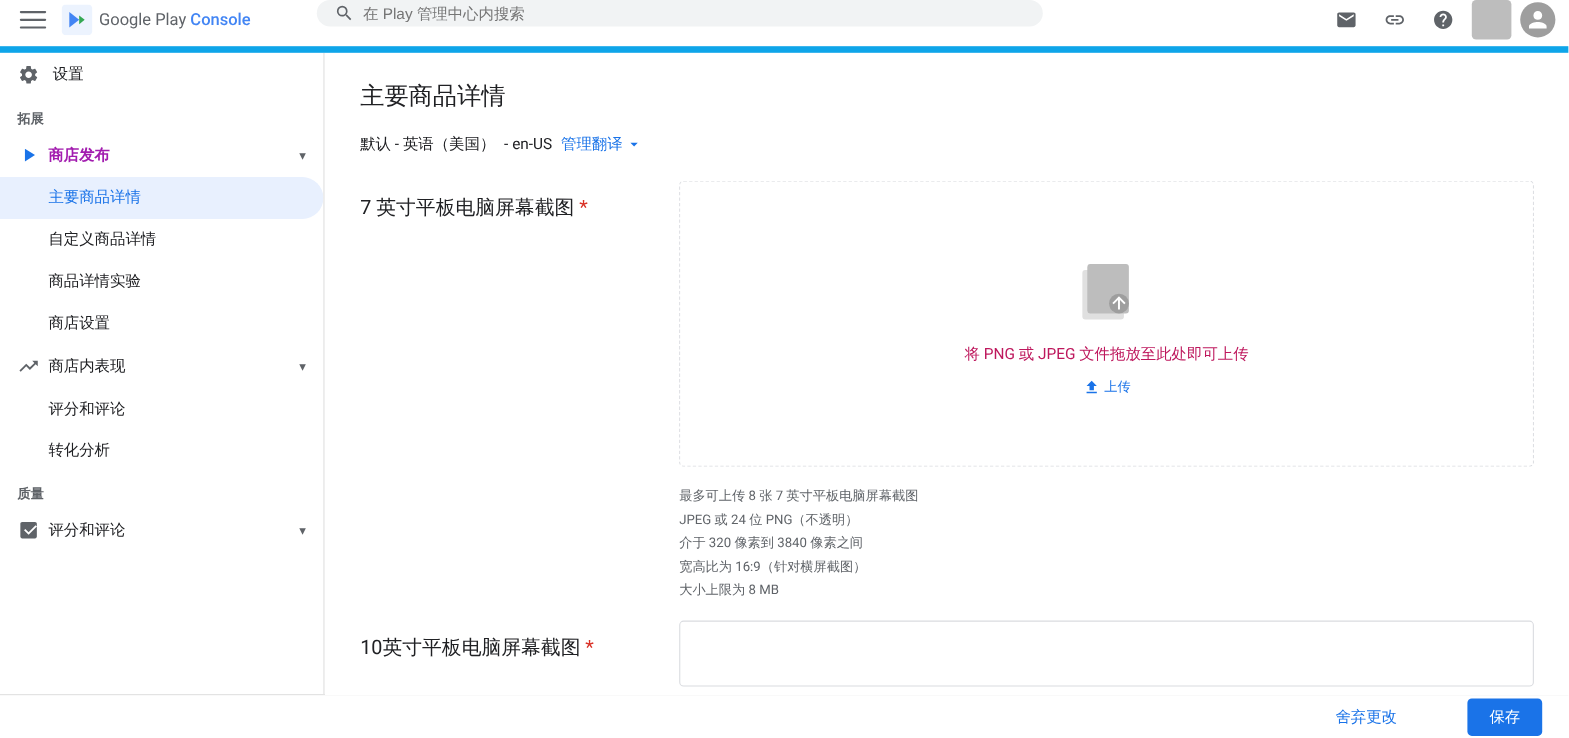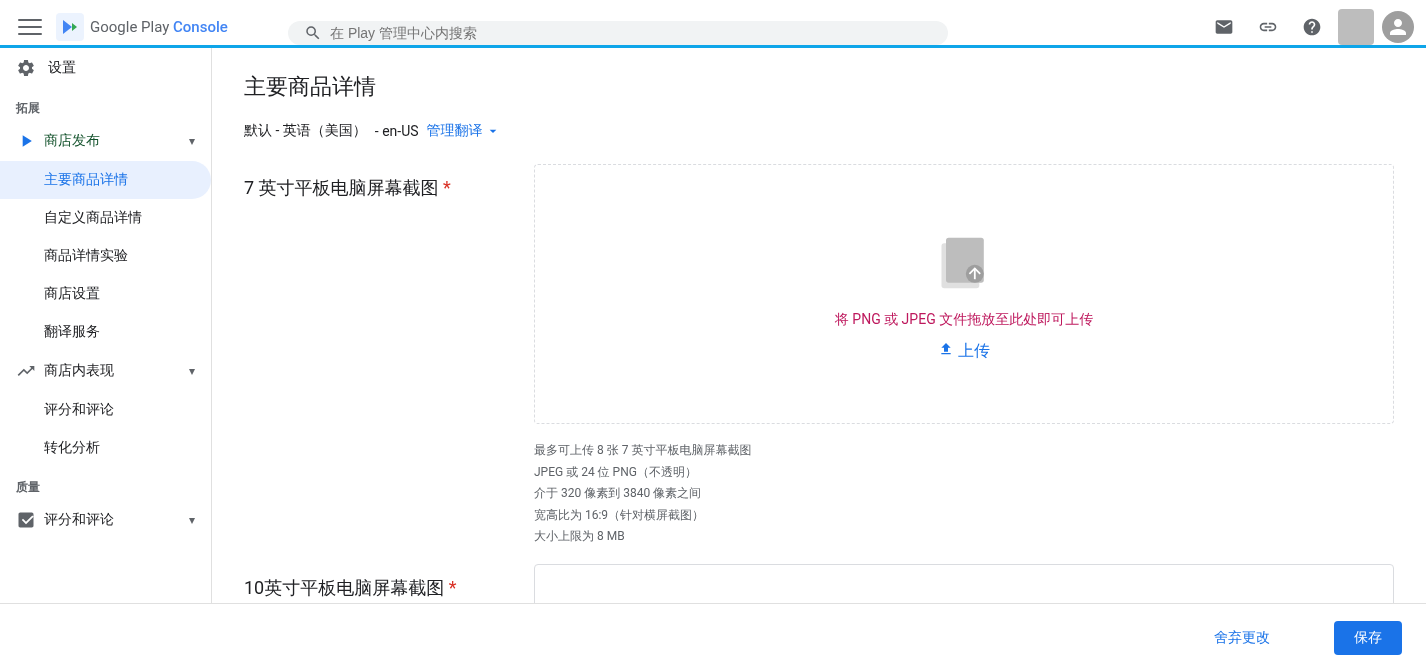--- a/index.html
+++ b/index.html
@@ -1,24 +1,24 @@
 <!DOCTYPE html>
 <html><head>
   <meta charset="utf-8">
   <style>
     * { box-sizing: border-box; margin: 0; padding: 0; }
     body { font-family: 'Roboto', Arial, sans-serif; font-size: 14px; color: #202124; background: #fff; display: flex; flex-direction: column; height: 671px; overflow: hidden; }
 
     
     .header {
       display: flex;
-      align-items: flex-end;
+      align-items: flex-start;
       height: 48px;
       background: #fff;
-      border-bottom: 3px solid #0ea5e9;
+      border-bottom: 6px solid #0ea5e9;
       padding: 0 12px;
       flex-shrink: 0;
       z-index: 10;
     }
     .header-left {
       display: flex;
       align-items: center;
       gap: 8px;
       width: 260px;
       flex-shrink: 0;
@@ -81,21 +81,21 @@
 
     
     .main-layout {
       display: flex;
       flex: 1;
       overflow: hidden;
     }
 
     
     .sidebar {
-      width: 212px;
+      width: 295px;
       flex-shrink: 0;
       background: #fff;
       border-right: 1px solid #e0e0e0;
       overflow-y: auto;
       padding-bottom: 16px;
     }
     .sidebar-section-item {
       display: flex; align-items: center; gap: 12px;
       padding: 10px 16px;
       cursor: pointer; color: #202124;
@@ -161,31 +161,31 @@
       background: #fff;
       cursor: pointer;
     }
     .upload-placeholder-icon {
       width: 72px; height: 72px;
     }
     .upload-text {
       font-size: 14px; color: #be185d; text-align: center;
     }
     .upload-link {
-      color: #1a73e8; cursor: pointer; display: flex; align-items: flex-start; gap: 4px;
-      font-size: 16px; text-decoration: none;
+      color: #1a73e8; cursor: pointer; display: flex; align-items: flex-end; gap: 4px;
+      font-size: 12px; text-decoration: none;
     }
 
     .info-text {
       font-size: 12px; color: #5f6368; margin-top: 8px; line-height: 1.8;
     }
 
     
     .bottom-bar {
-      height: 68px;
+      height: 40px;
       background: #fff;
       border-top: 1px solid #e0e0e0;
       display: flex; align-items: center; justify-content: flex-end;
       padding: 0 24px; gap: 12px;
       flex-shrink: 0;
     }
     .btn-discard {
       background: none; border: none; color: #1a73e8;
       font-size: 14px; font-weight: 500; cursor: pointer; padding: 8px 16px;
       border-radius: 4px;
@@ -263,38 +263,35 @@
       </svg>
       <span>设置</span>
     </div>
 
     <div class="sidebar-section-label">拓展</div>
 
     <div class="sidebar-group-header">
       <svg width="20" height="20" viewBox="0 0 24 24" fill="#1a73e8">
         <path d="M8 5v14l11-7z"></path>
       </svg>
-      <span style="color:#14532d; font-weight:400;">商店发布</span>
+      <span style="color:#a21caf; font-weight:700;">商店发布</span>
       <span class="chevron-icon">▾</span>
     </div>
 
     <div class="sidebar-child-item active">
       <span>主要商品详情</span>
     </div>
     <div class="sidebar-child-item">
       <span>自定义商品详情</span>
     </div>
     <div class="sidebar-child-item">
       <span>商品详情实验</span>
     </div>
     <div class="sidebar-child-item">
       <span>商店设置</span>
-    </div>
-    <div class="sidebar-child-item">
-      <span>翻译服务</span>
     </div>
 
     <div class="sidebar-group-header">
       <svg width="20" height="20" viewBox="0 0 24 24" fill="#5f6368">
         <path d="M16 6l2.29 2.29-4.88 4.88-4-4L2 16.59 3.41 18l6-6 4 4 6.3-6.29L22 12V6z"></path>
       </svg>
       <span>商店内表现</span>
       <span class="chevron-icon">▾</span>
     </div>
     <div class="sidebar-child-item">

